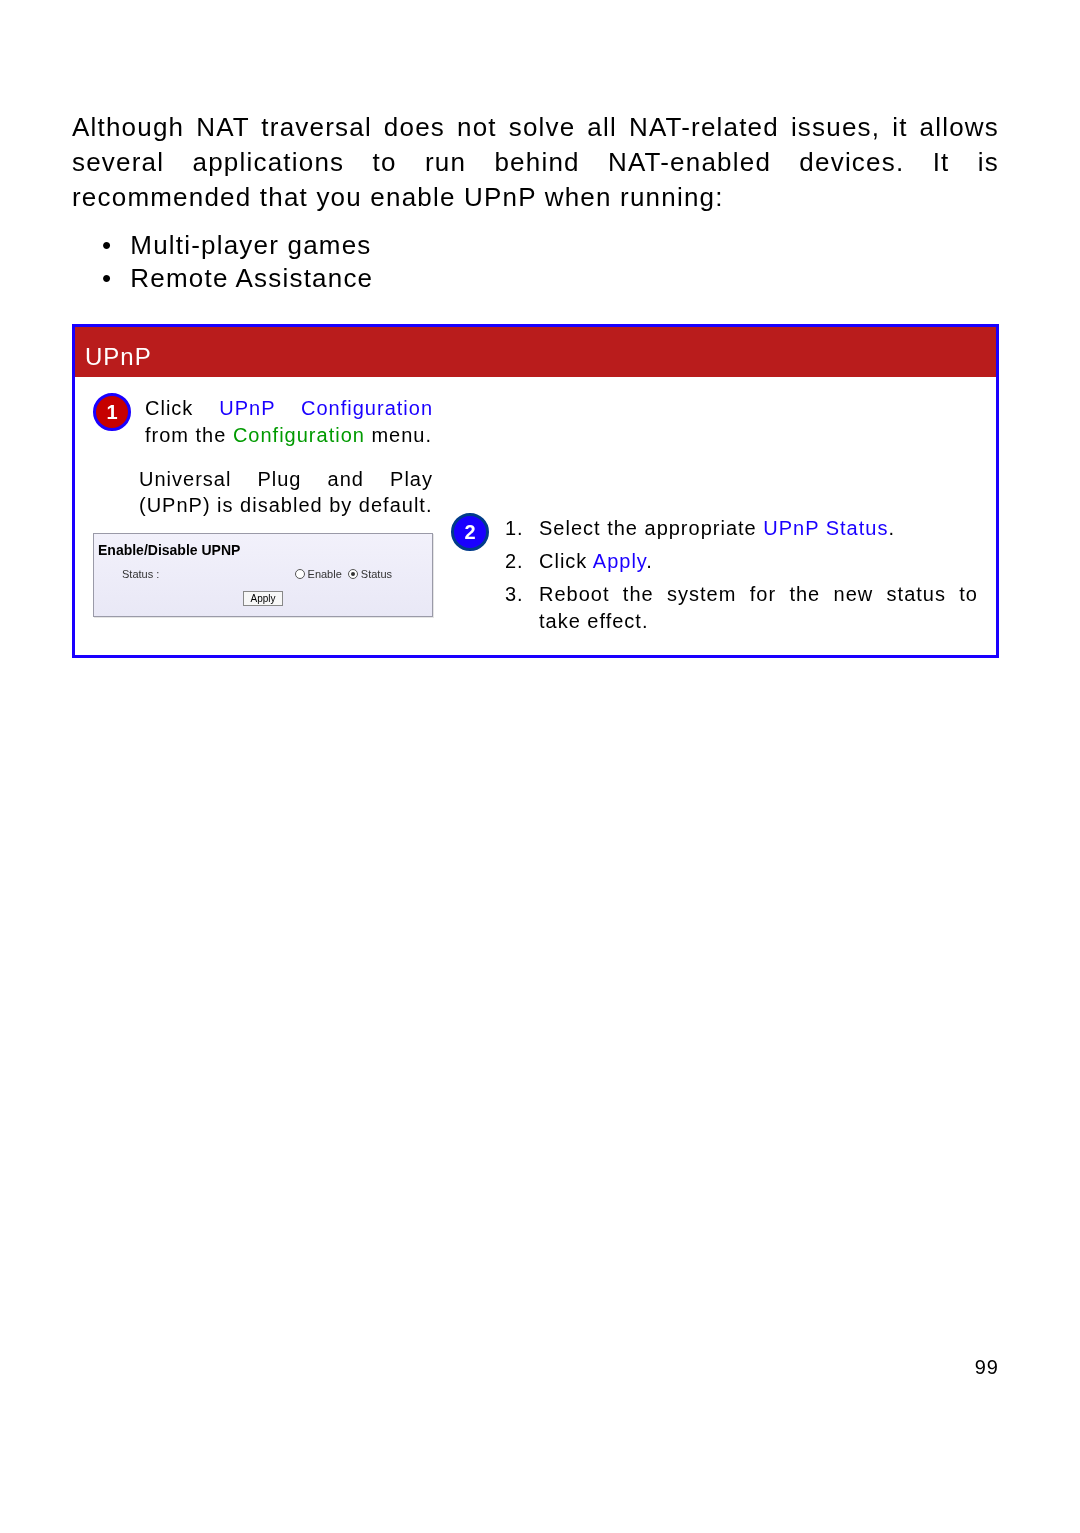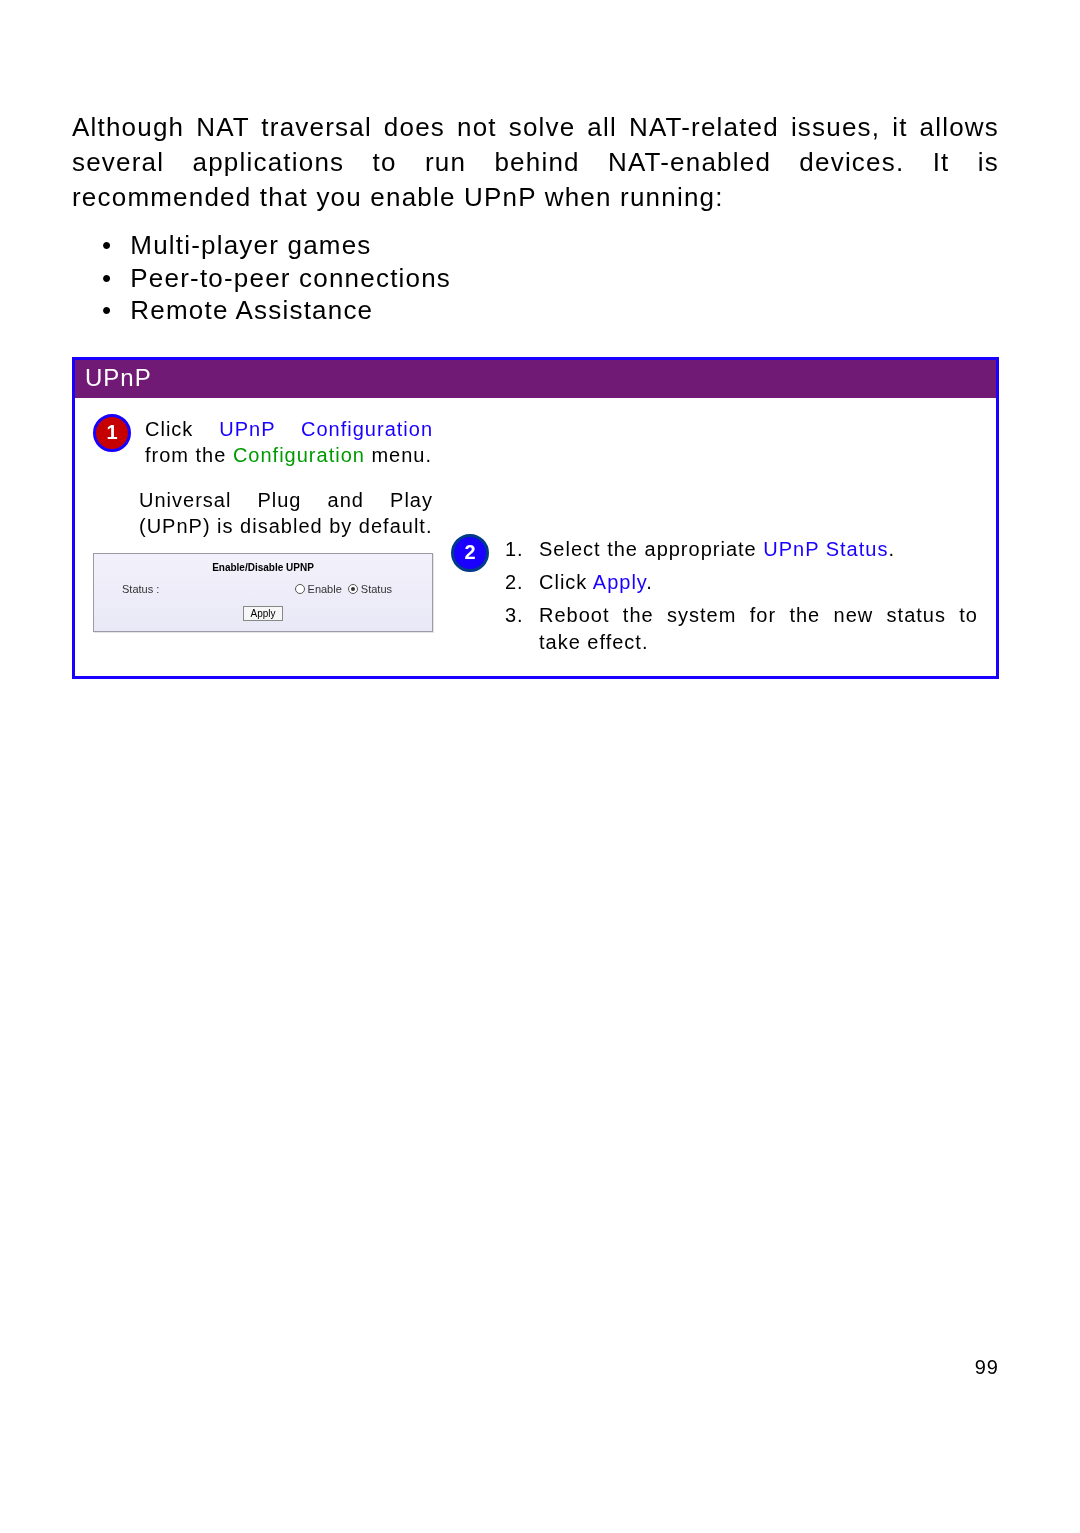--- a/index.html
+++ b/index.html
@@ -41,25 +41,25 @@
     content: "•";
     margin-right: 18px;
   }
 
   .panel {
     margin: 0 72px;
     border: 3px solid #1a00ff;
     box-sizing: border-box;
   }
   .panel-header {
-    background: #701a75;
+    background: #b91c1c;
     color: #ffffff;
     font-size: 24px;
     letter-spacing: 1px;
-    padding: 4px 10px 6px 10px;
+    padding: 16px 10px 6px 10px;
   }
   .panel-body {
     background: #ffffff;
     padding: 18px 18px 6px 18px;
     display: flex;
     gap: 18px;
     height: 278px;
     overflow: hidden;
     box-sizing: border-box;
   }
@@ -117,23 +117,22 @@
   .shot {
     border: 1px solid #9a9aa8;
     background: linear-gradient(#f2f1fb, #e9e8f6);
     box-sizing: border-box;
     width: 100%;
     font-family: Verdana, Arial, sans-serif;
     margin-top: 4px;
     box-shadow: 1px 1px 0 rgba(0,0,0,0.1);
   }
   .shot-title {
-    text-align: center;
     font-weight: bold;
-    font-size: 10px;
+    font-size: 14px;
     color: #000;
     padding: 8px 4px 10px 4px;
   }
   .shot-row {
     display: flex;
     align-items: flex-end;
     justify-content: center;
     gap: 28px;
     font-size: 11px;
     color: #333;
@@ -211,21 +210,20 @@
 </style>
 </head>
 <body>
 
 <div class="page">
 
   <div class="content">
     <div class="intro">Although NAT traversal does not solve all NAT-related issues, it allows several applications to run behind NAT-enabled devices. It is recommended that you enable UPnP when running:</div>
     <ul class="bullets">
       <li>Multi-player games</li>
-      <li>Peer-to-peer connections</li>
       <li>Remote Assistance</li>
     </ul>
   </div>
 
   <div class="panel">
     <div class="panel-header">UPnP</div>
     <div class="panel-body">
 
       <div class="leftcol">
         <div class="step-row">

